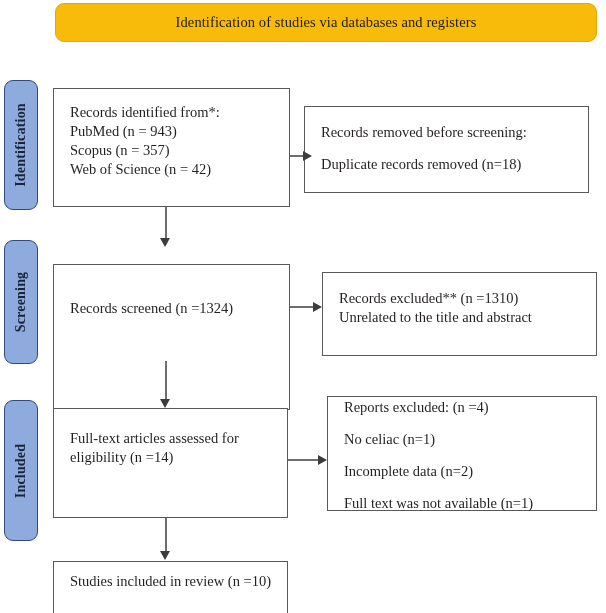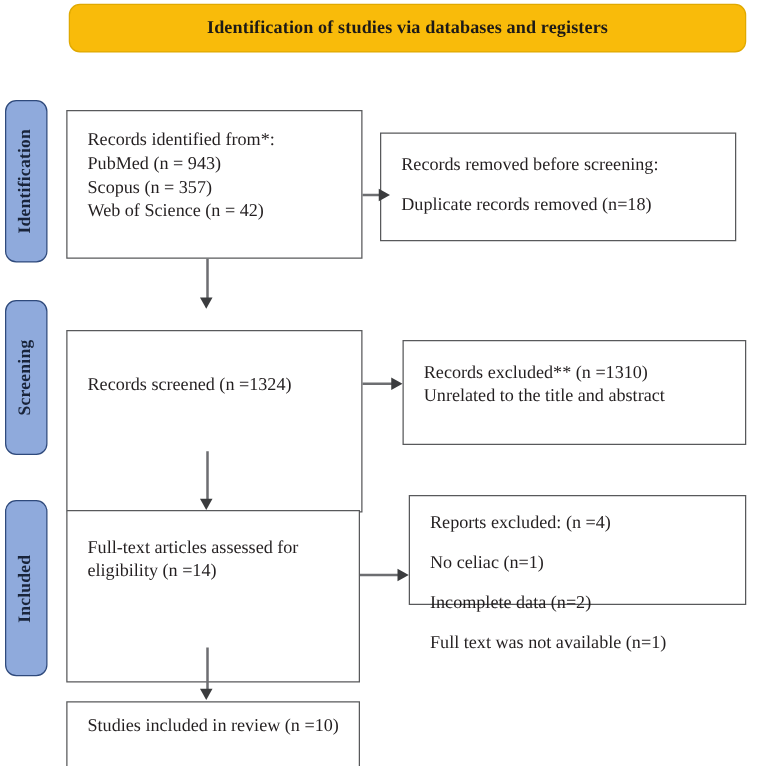--- a/index.html
+++ b/index.html
@@ -28,21 +28,21 @@
     height: 39px;
     background: #f9bb0a;
     border: 1px solid #e0a900;
     border-radius: 9px;
     display: flex;
     align-items: center;
     justify-content: center;
     box-sizing: border-box;
   }
   .banner-text {
-    font-weight: bold;
+    font-weight: normal;
     font-size: 14.5px;
     letter-spacing: 0.1px;
     color: #1d1a17;
     white-space: nowrap;
   }
 
   
   .stage-tab {
     position: absolute;
     left: 4px;
@@ -83,22 +83,22 @@
     color: #231f20;
     white-space: nowrap;
   }
   .box.spaced p { line-height: 1.30; margin-bottom: 13px; }
   .box.spaced p:last-child { margin-bottom: 0; }
 
   #box-identified       { left: 53px;  top: 88px;  width: 237px; height: 119px; }
   #box-removed          { left: 304px; top: 106px; width: 285px; height: 87px;  padding-top: 16px; }
   #box-screened         { left: 53px;  top: 264px; width: 237px; height: 146px; padding-top: 34px; }
   #box-excluded         { left: 322px; top: 272px; width: 275px; height: 84px;  padding-top: 16px; }
-  #box-fulltext         { left: 53px;  top: 408px; width: 235px; height: 138px; padding-top: 20px; }
-  #box-reports-excluded { left: 327px; top: 396px; width: 270px; height: 88px; padding-top: 12px; }
+  #box-fulltext         { left: 53px;  top: 408px; width: 235px; height: 110px; padding-top: 20px; }
+  #box-reports-excluded { left: 327px; top: 396px; width: 270px; height: 115px; padding-top: 1px; }
   #box-studies-included { left: 53px;  top: 561px; width: 235px; height: 56px;  padding-top: 10px; }
 
   
   .conn {
     position: absolute;
     background: #6d6e71;
   }
   .conn-v { width: 1.6px; }
   .conn-h { height: 1.6px; }
   .arrowhead {

